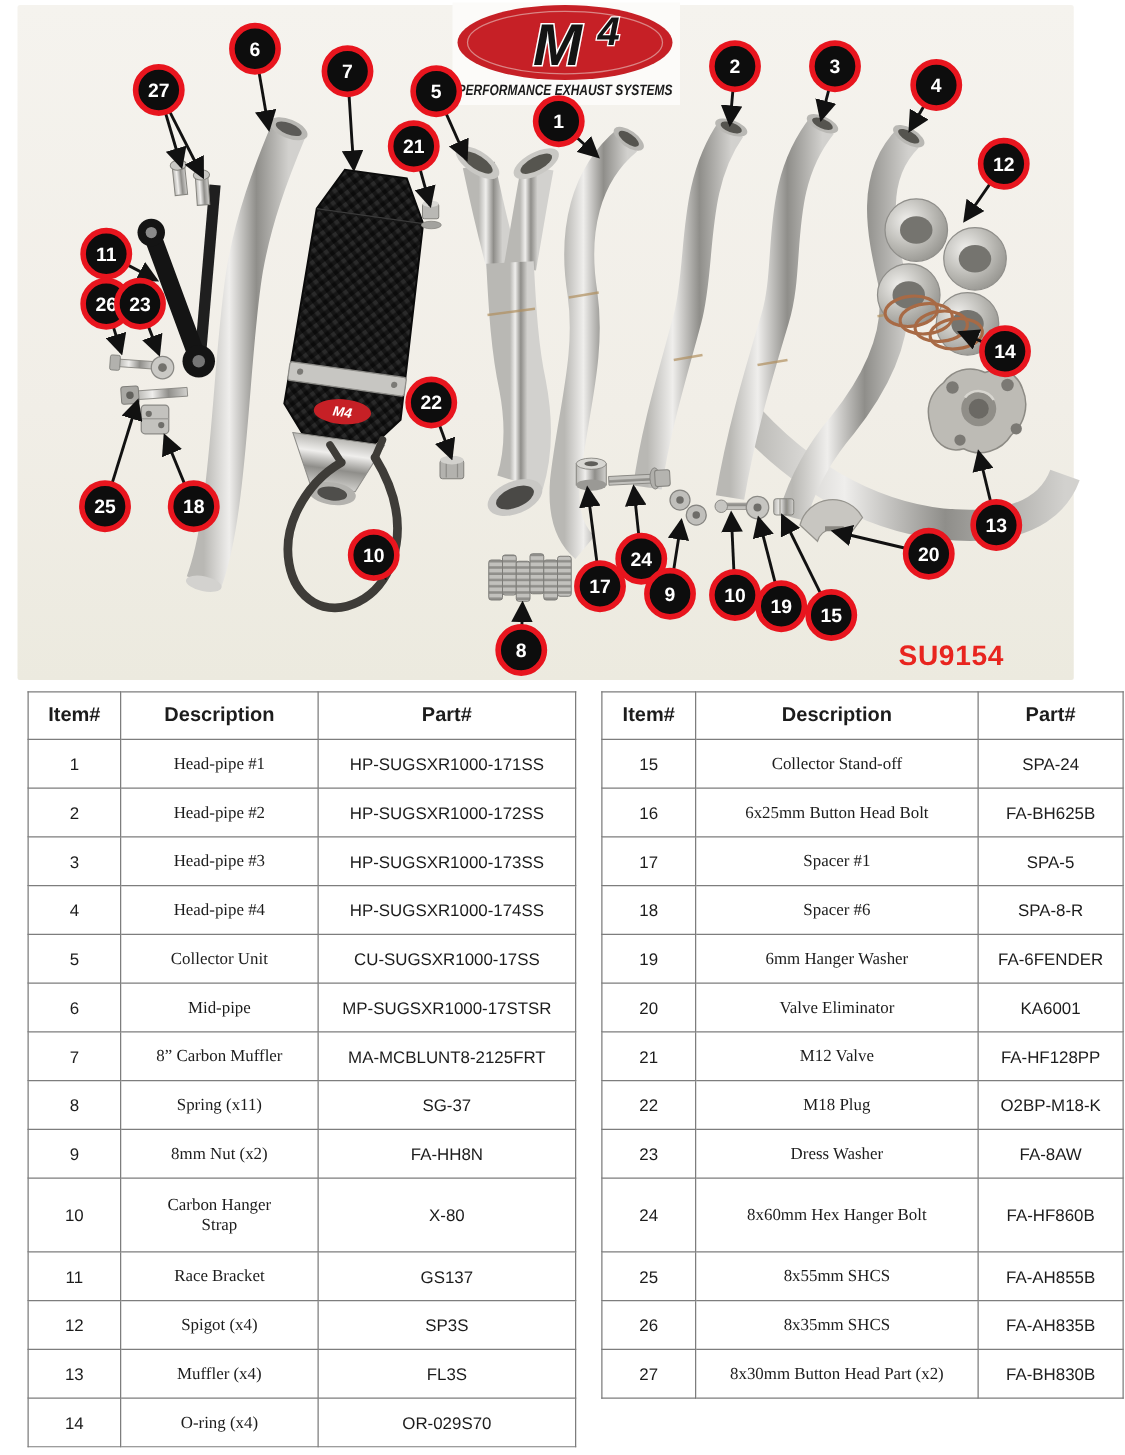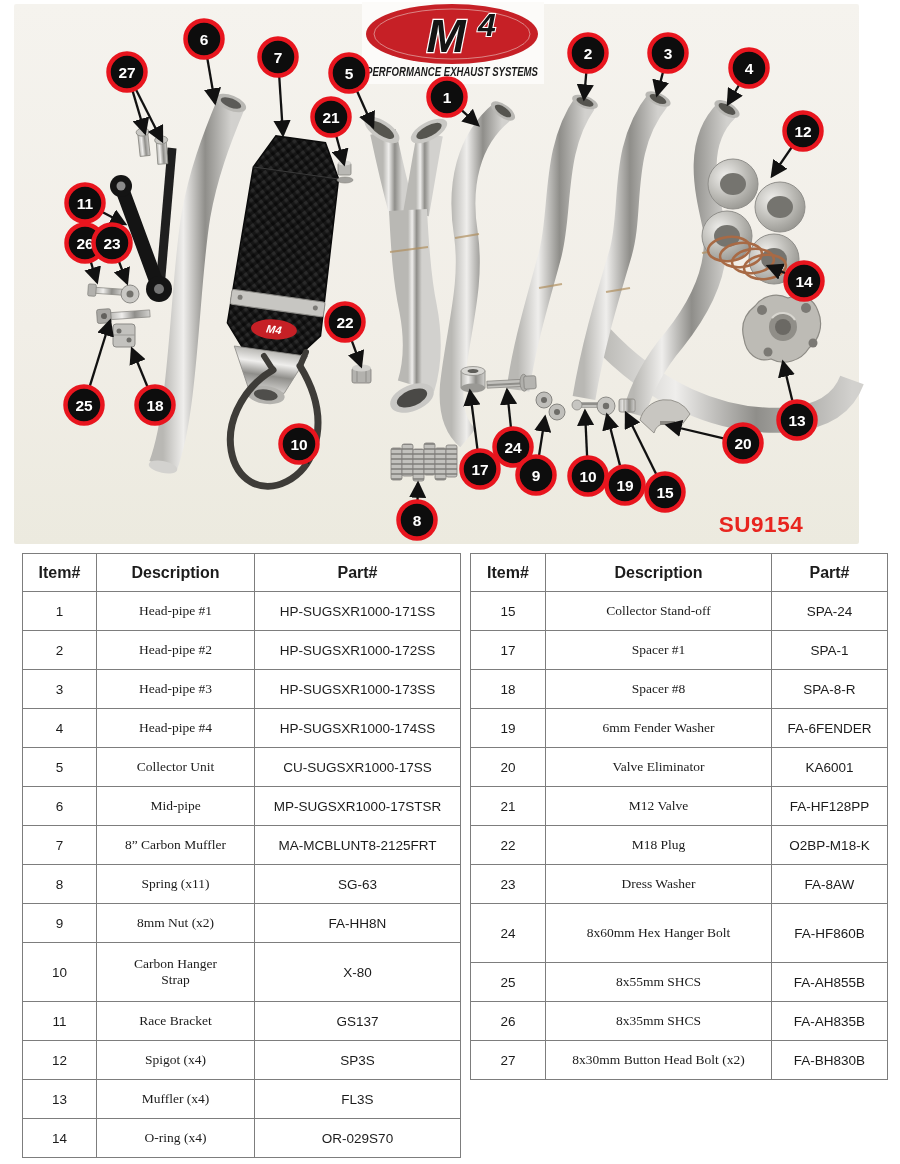--- a/index.html
+++ b/index.html
@@ -1,20 +1,20 @@
 <!DOCTYPE html>
 <html><head>
 <meta charset="utf-8">
 <style>
   html,body { margin:0; padding:0; background:#ffffff; }
   body { width:900px; font-family:"Liberation Sans", sans-serif; }
   .diagram { position:relative; width:900px; height:550px; }
   svg.scene { display:block; }
   svg text { font-family:"Liberation Sans", sans-serif; }
-  .tables { display:flex; align-items:flex-start; gap:9px; padding:3px 0 0 22px; }
+  .tables { display:flex; align-items:flex-start; gap:20px; padding:3px 0 0 22px; }
   table { border-collapse:collapse; table-layout:fixed; }
   th, td { border:1px solid #7d7d7d; text-align:center; vertical-align:middle;
            color:#1c1c1c; padding:0 4px; overflow:hidden; }
   th { font-size:16px; font-weight:bold; height:37px; }
   td { font-size:13.5px; height:38px; }
   tr.tall td { height:58px; }
   td.desc { white-space:pre-line;font-family:Liberation Serif, serif; }
 </style>
 </head>
 <body>
@@ -458,21 +458,21 @@
           <td>MP-SUGSXR1000-17STSR</td>
         </tr>
         <tr>
           <td>7</td>
           <td class="desc">8” Carbon Muffler</td>
           <td>MA-MCBLUNT8-2125FRT</td>
         </tr>
         <tr>
           <td>8</td>
           <td class="desc">Spring (x11)</td>
-          <td>SG-63</td>
+          <td>SG-37</td>
         </tr>
         <tr>
           <td>9</td>
           <td class="desc">8mm Nut (x2)</td>
           <td>FA-HH8N</td>
         </tr>
         <tr class="tall">
           <td>10</td>
           <td class="desc">Carbon Hanger
 Strap</td>
@@ -513,32 +513,37 @@
           <th>Part#</th>
         </tr>
       </thead>
     <tbody>
         <tr>
           <td>15</td>
           <td class="desc">Collector Stand-off</td>
           <td>SPA-24</td>
         </tr>
         <tr>
+          <td>16</td>
+          <td class="desc">6x25mm Button Head Bolt</td>
+          <td>FA-BH625B</td>
+        </tr>
+        <tr>
           <td>17</td>
           <td class="desc">Spacer #1</td>
-          <td>SPA-1</td>
+          <td>SPA-5</td>
         </tr>
         <tr>
           <td>18</td>
-          <td class="desc">Spacer #8</td>
+          <td class="desc">Spacer #6</td>
           <td>SPA-8-R</td>
         </tr>
         <tr>
           <td>19</td>
-          <td class="desc">6mm Fender Washer</td>
+          <td class="desc">6mm Hanger Washer</td>
           <td>FA-6FENDER</td>
         </tr>
         <tr>
           <td>20</td>
           <td class="desc">Valve Eliminator</td>
           <td>KA6001</td>
         </tr>
         <tr>
           <td>21</td>
           <td class="desc">M12 Valve</td>
@@ -564,18 +569,18 @@
           <td class="desc">8x55mm SHCS</td>
           <td>FA-AH855B</td>
         </tr>
         <tr>
           <td>26</td>
           <td class="desc">8x35mm SHCS</td>
           <td>FA-AH835B</td>
         </tr>
         <tr>
           <td>27</td>
-          <td class="desc">8x30mm Button Head Bolt (x2)</td>
+          <td class="desc">8x30mm Button Head Part (x2)</td>
           <td>FA-BH830B</td>
         </tr>
       </tbody>
   </table>
 </div>
 
 </body></html>

